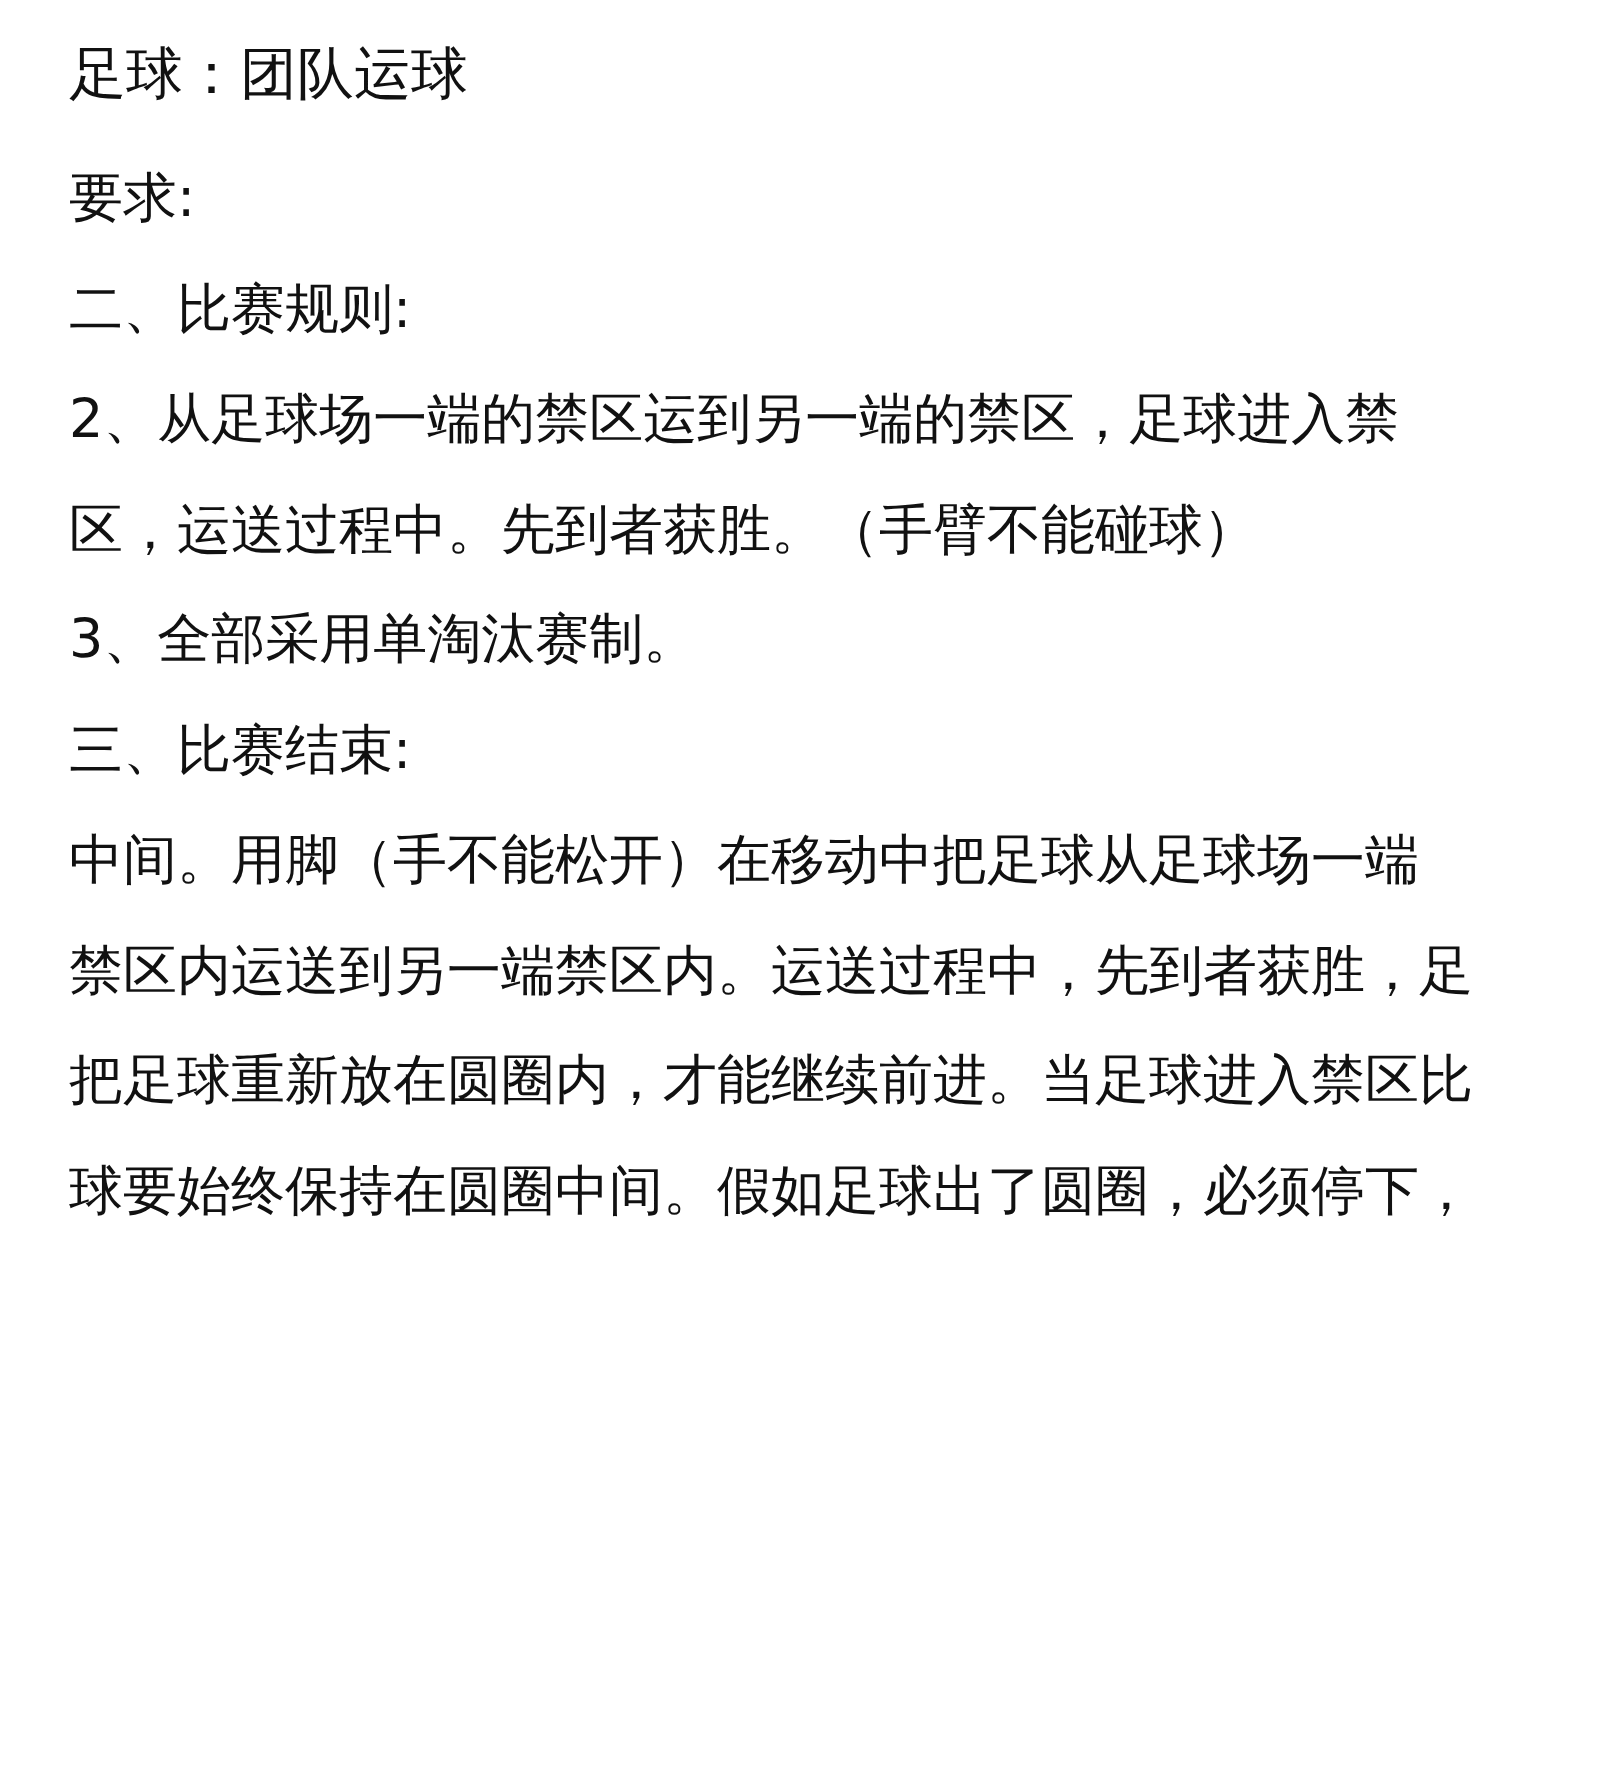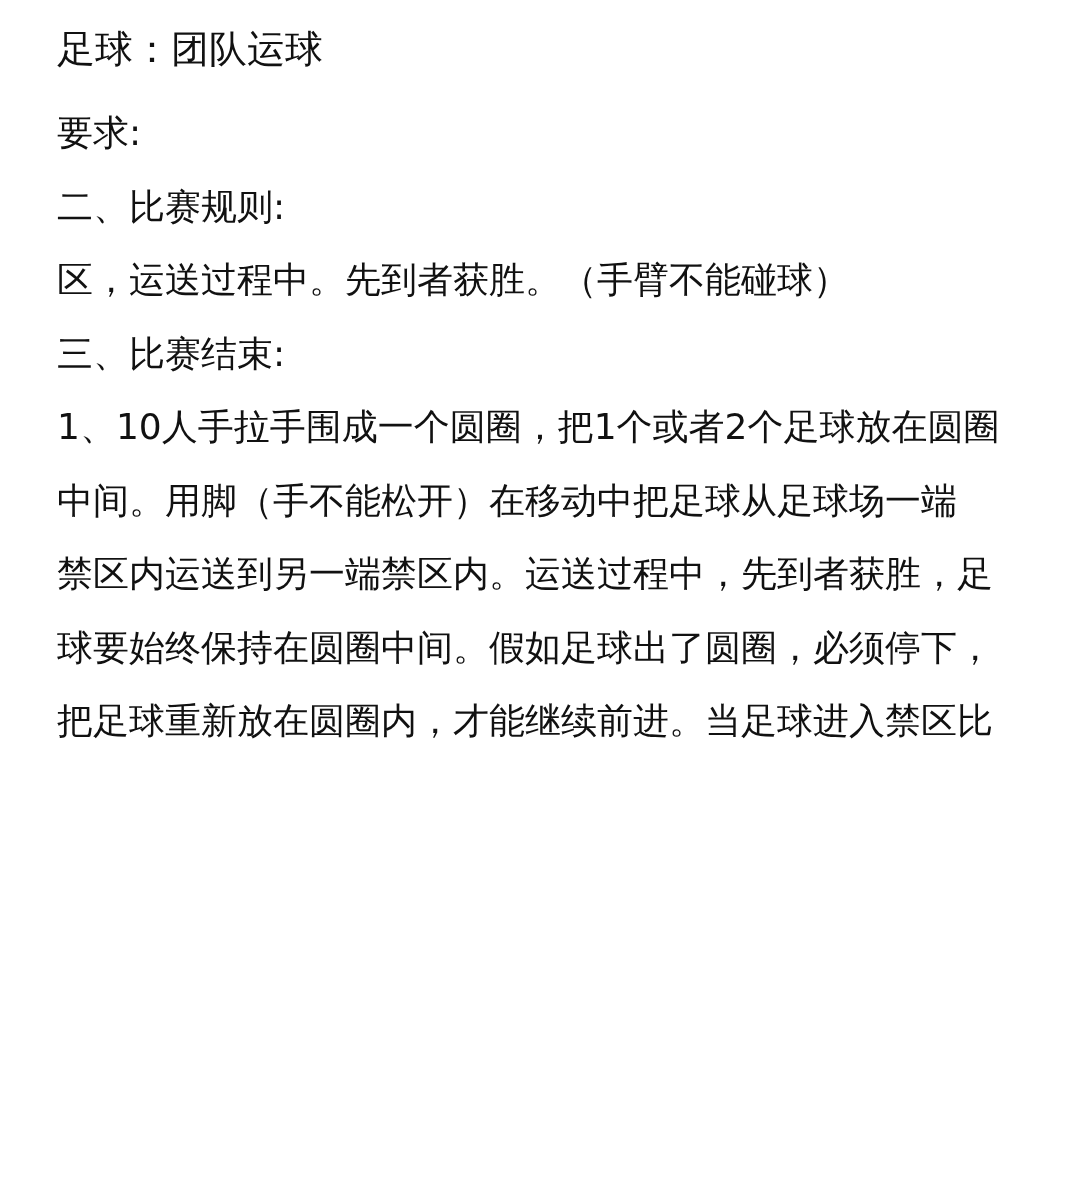--- a/index.html
+++ b/index.html
@@ -19,35 +19,35 @@
       position: absolute;
       left: 46px;
       top: 22px;
       width: 990px;
     }
     .line {
       font-size: 36px;
       line-height: 73.5px;
       white-space: nowrap;
       letter-spacing: 0px;
-      margin-left: 11px;
     }
     .title {
       font-size: 38px;
       line-height: 54px;
       margin-bottom: 20px;
     }
   </style>
 </head>
 <body>
 
 <div class="doc">
   <div class="line title">足球：团队运球</div>
   <div class="line">要求:</div>
   <div class="line">二、比赛规则:</div>
+  <div class="line">2、从足球场一端的禁区运到另一端的禁区，足球进入禁</div>
   <div class="line">区，运送过程中。先到者获胜。（手臂不能碰球）</div>
+  <div class="line">3、全部采用单淘汰赛制。</div>
   <div class="line">三、比赛结束:</div>
-  <div class="line">1、10人手拉手围成一个圆圈，把1个或者2个足球放在圆圈</div>
   <div class="line">中间。用脚（手不能松开）在移动中把足球从足球场一端</div>
   <div class="line">禁区内运送到另一端禁区内。运送过程中，先到者获胜，足</div>
+  <div class="line">把足球重新放在圆圈内，才能继续前进。当足球进入禁区比</div>
   <div class="line">球要始终保持在圆圈中间。假如足球出了圆圈，必须停下，</div>
-  <div class="line">把足球重新放在圆圈内，才能继续前进。当足球进入禁区比</div>
 </div>
 
 </body></html>

